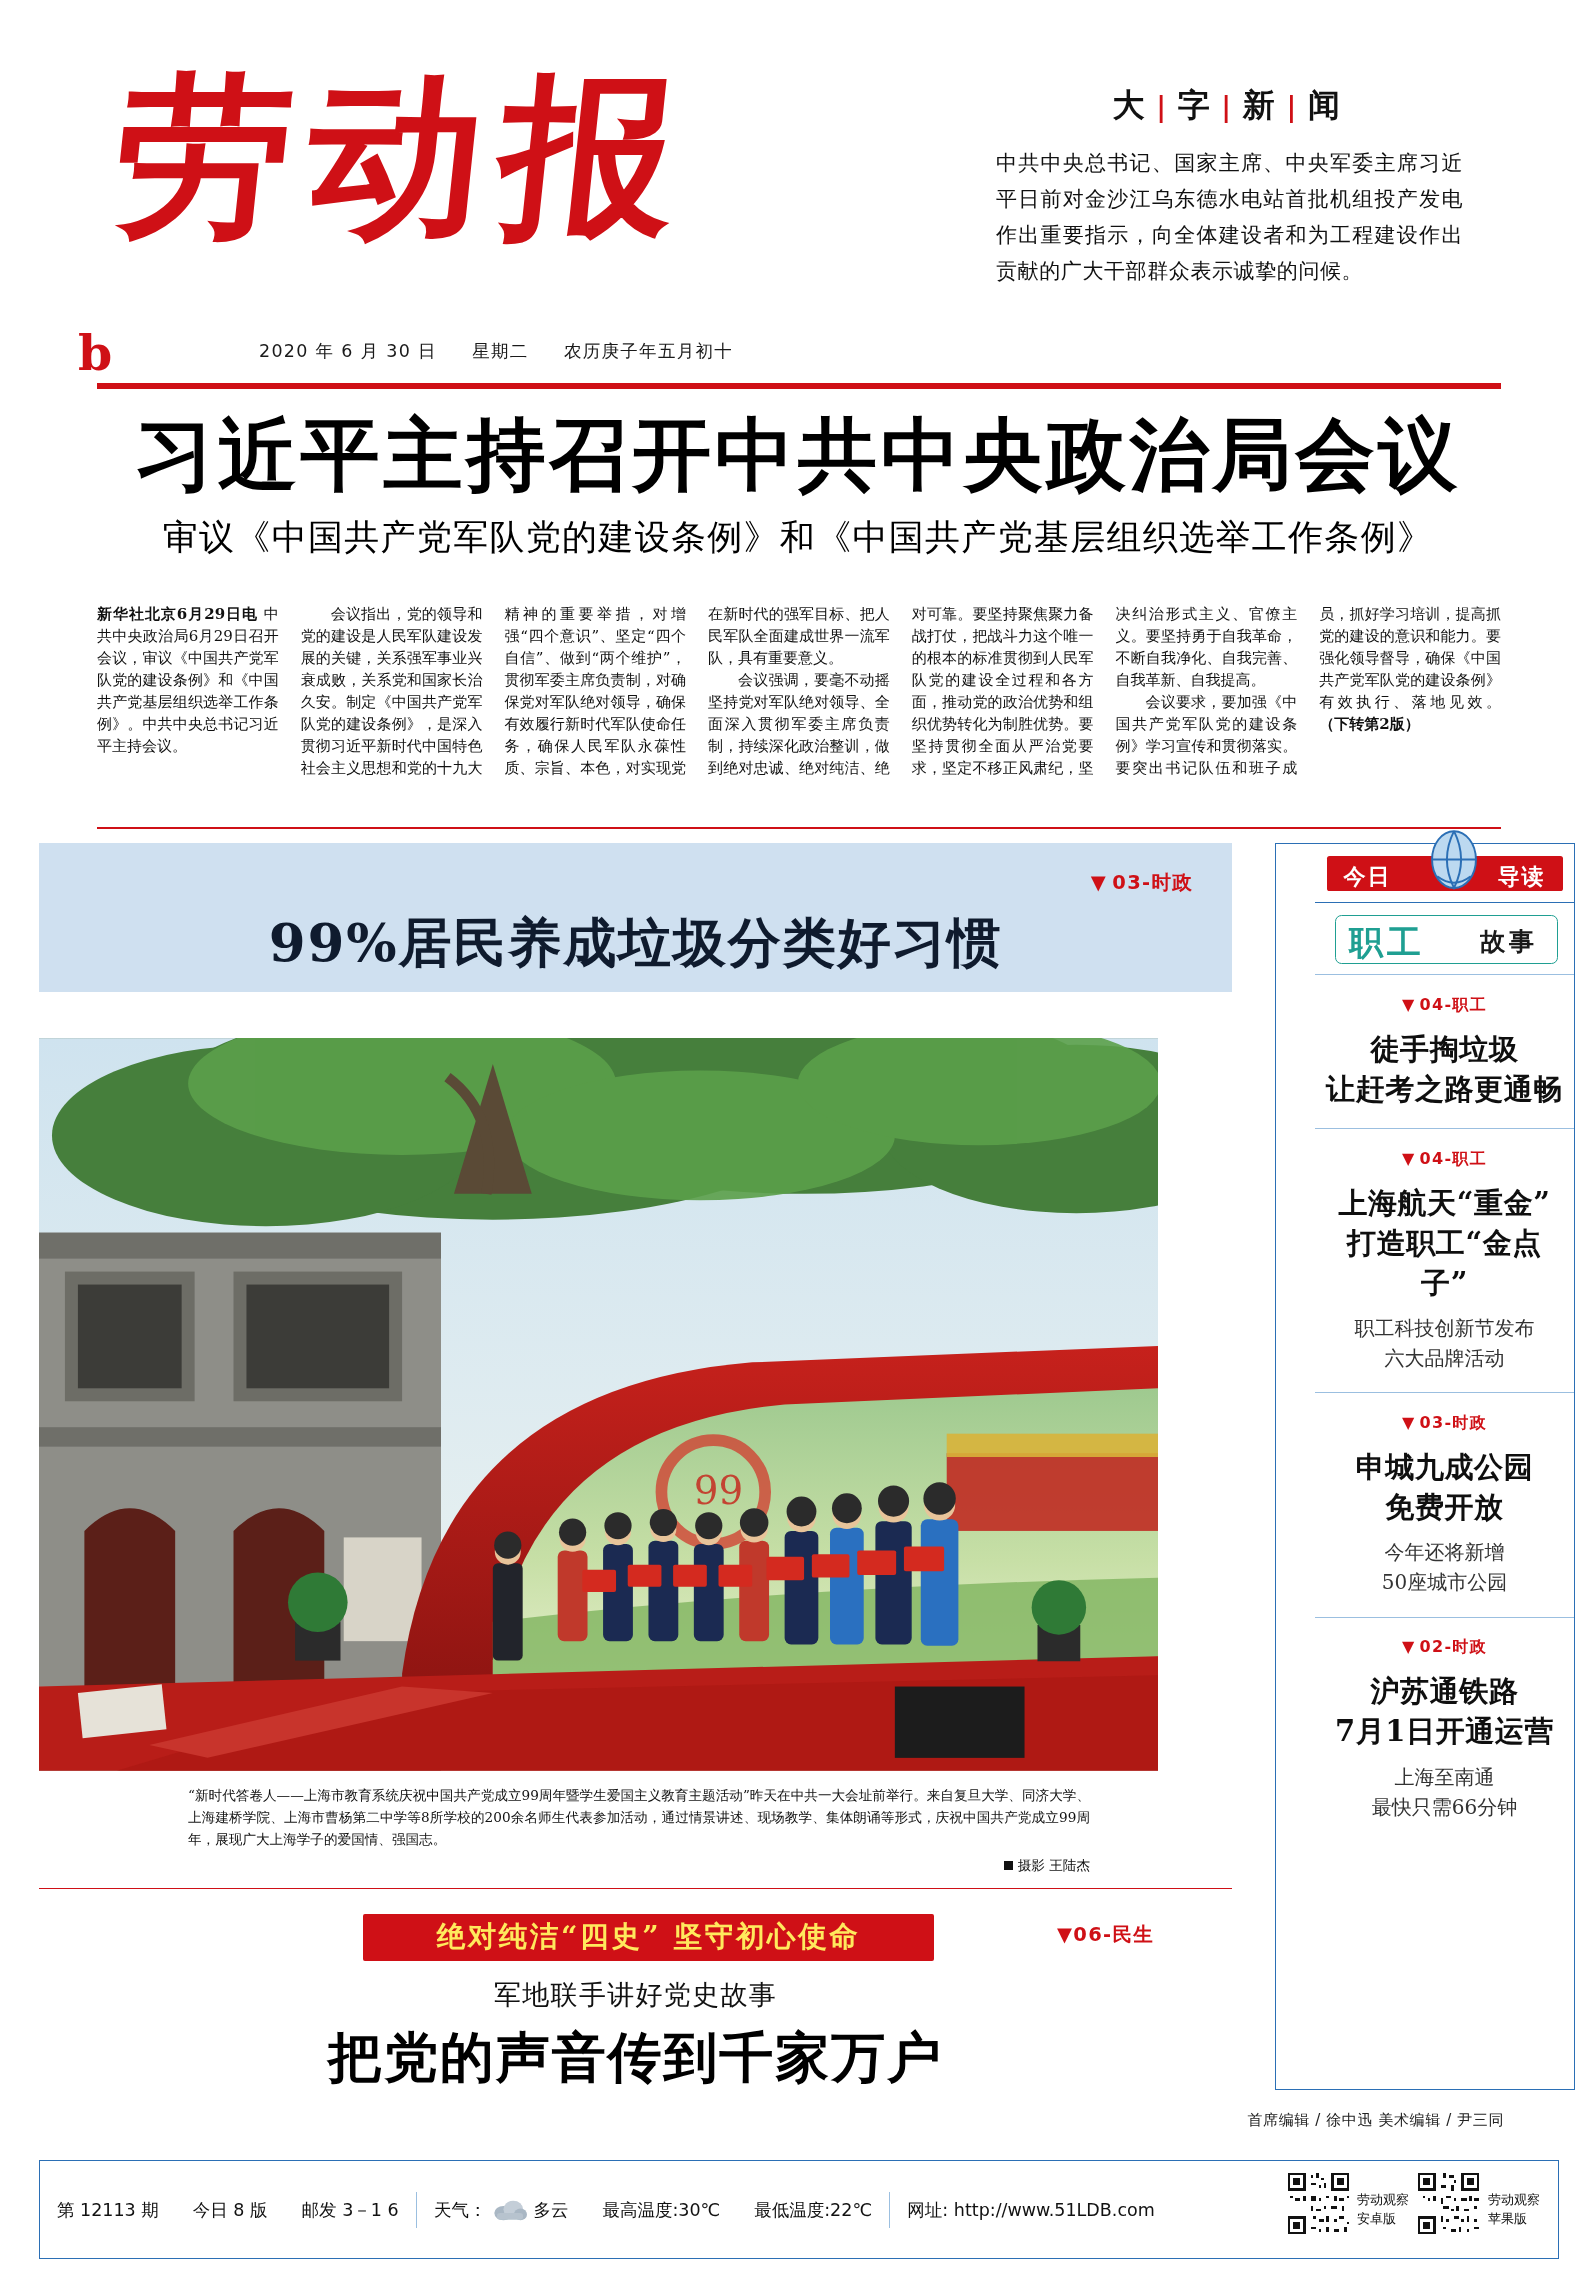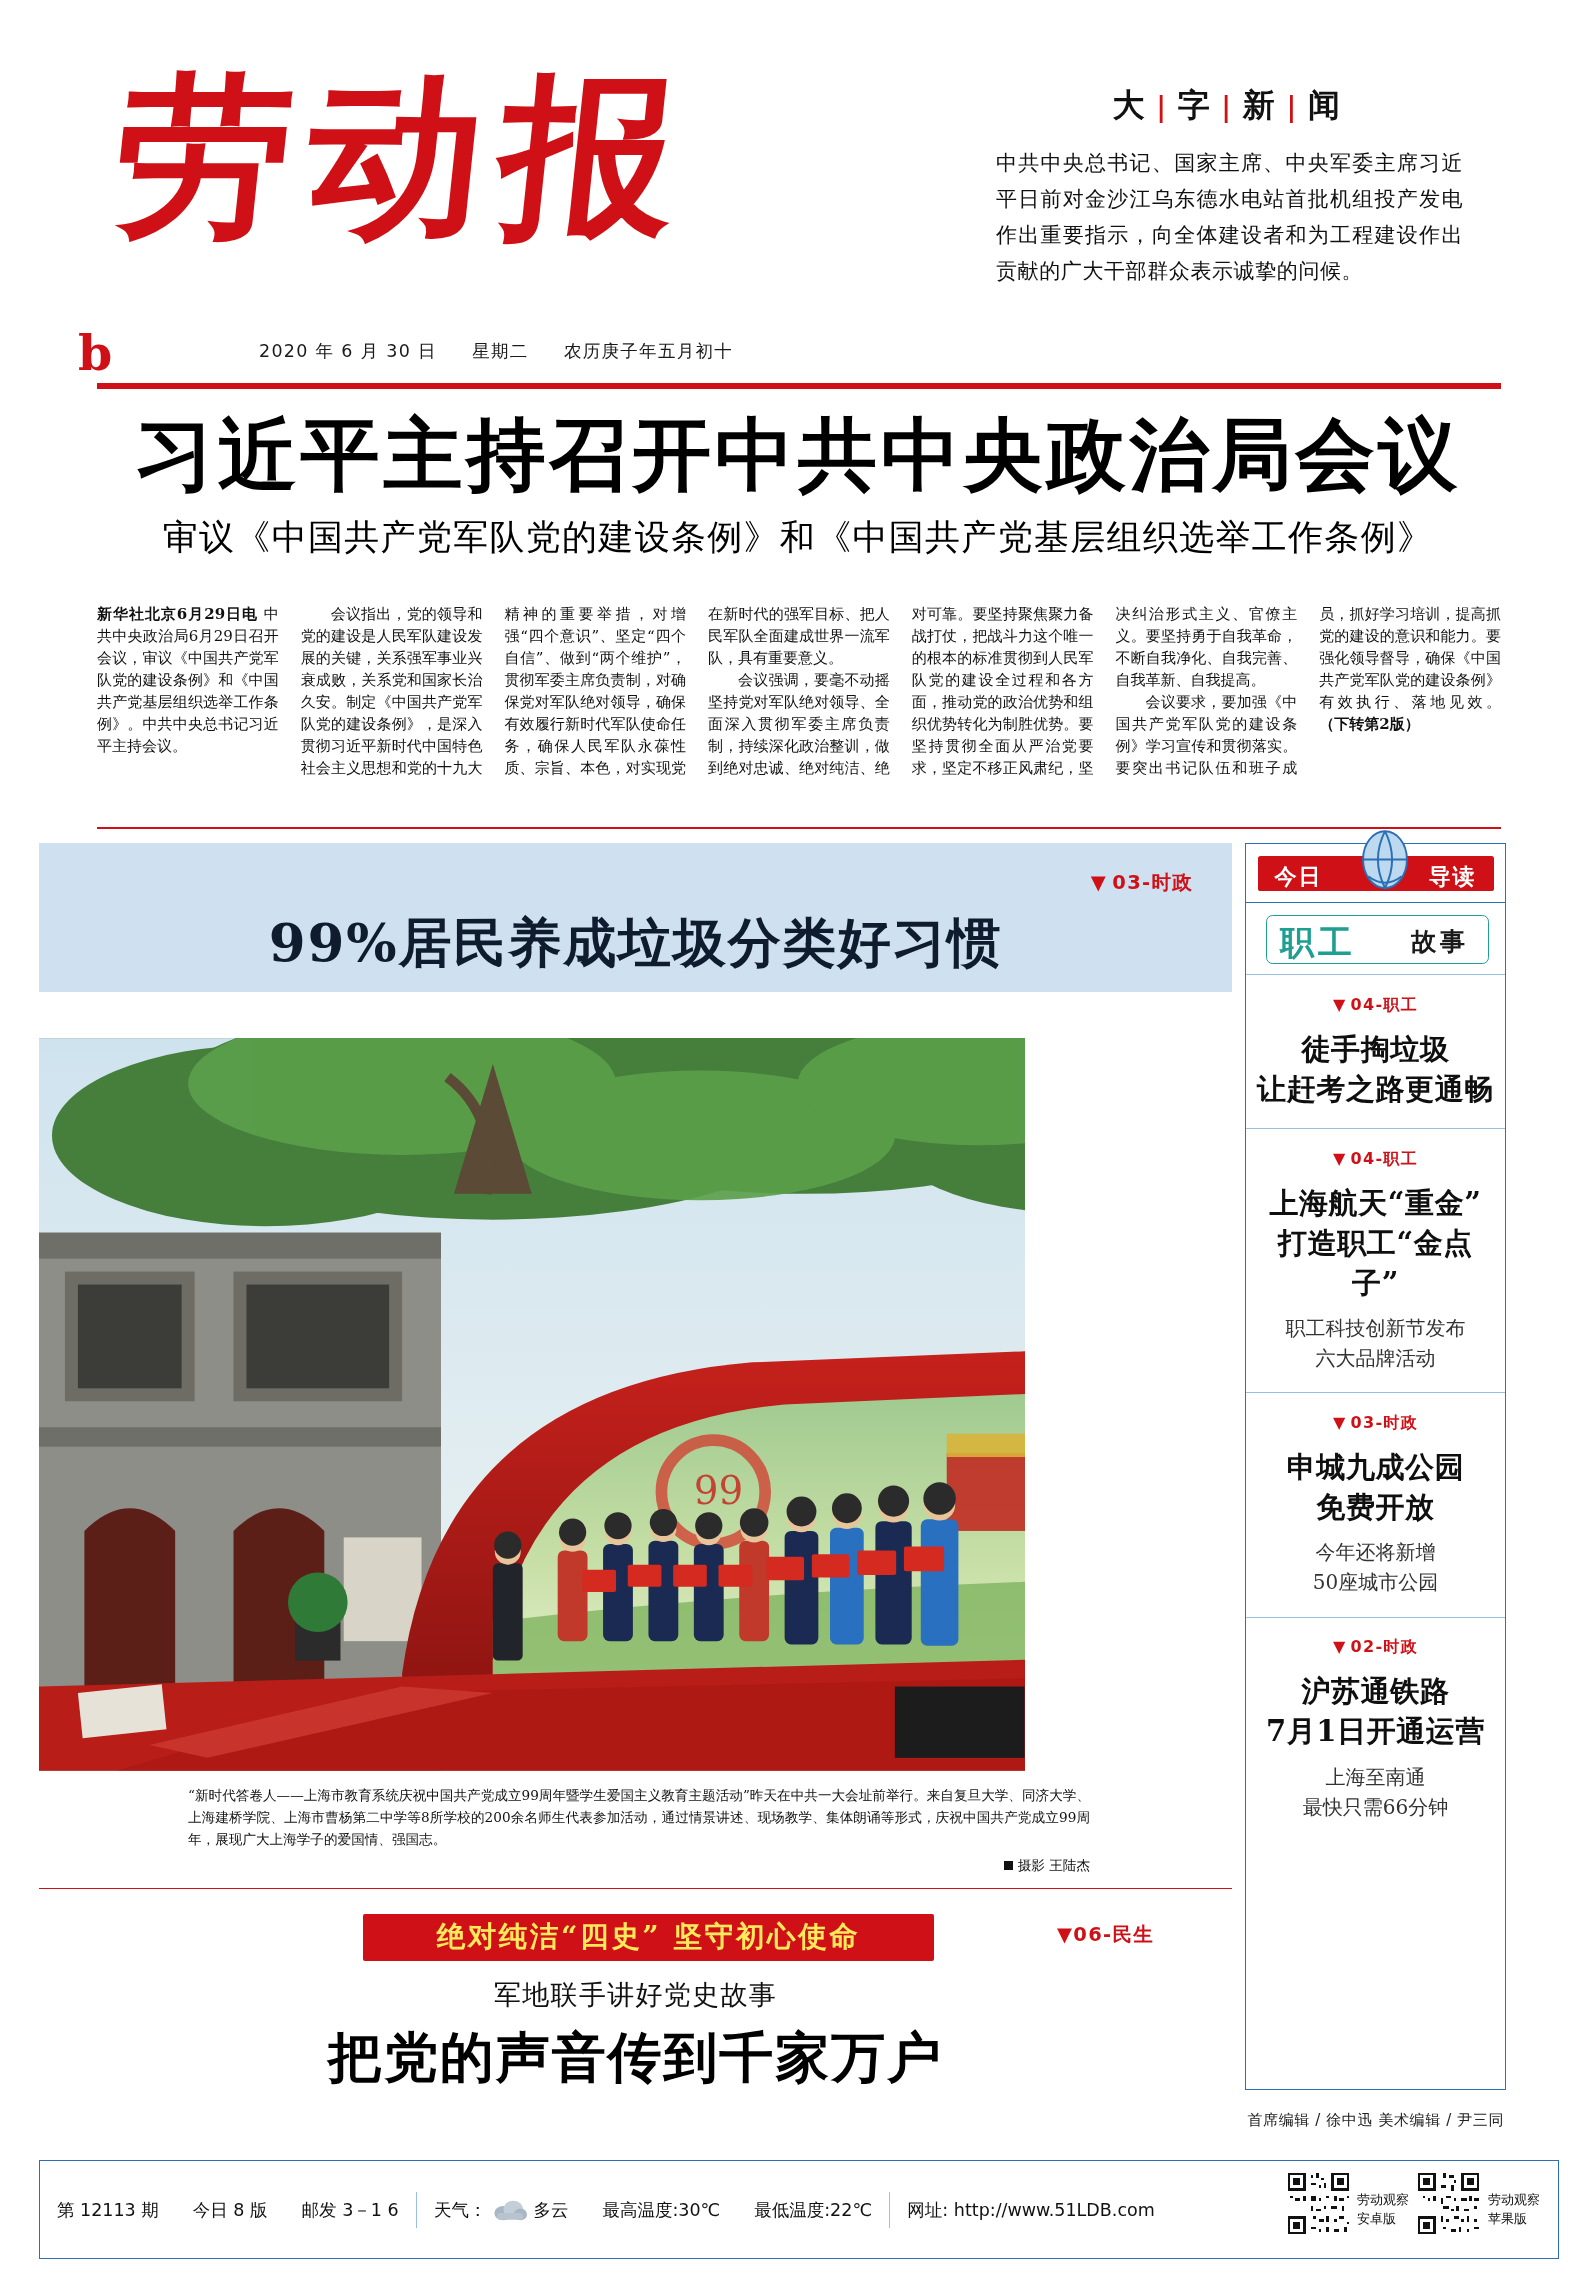--- a/index.html
+++ b/index.html
@@ -98,21 +98,21 @@
     font-size:53px;font-weight:700;color:#0f1b2e;letter-spacing:1.9px;
   }
   .flag{
     position:absolute;right:39px;top:26px;
     font-size:19.5px;color:#cf1016;font-weight:700;letter-spacing:1.3px;
   }
   .flag .tri{color:#cf1016;margin-right:5.2px;}
 
   
   .photo{
-    position:absolute;left:39px;top:1038px;width:986px;height:733px;
+    position:absolute;left:39px;top:1038px;width:1119px;height:733px;
     overflow:hidden;background:#7a8a6a;
   }
   .photo svg{display:block;}
 
   .caption{
     position:absolute;left:188px;top:1784px;width:902px;
     font-family:"DejaVu Serif","Liberation Serif",serif;
     font-size:13.6px;line-height:22px;color:#111;text-align:justify;
   }
   .caption .credit{display:block;text-align:right;margin-top:3.9px;}
@@ -141,22 +141,22 @@
     font-size:27px;color:#111;letter-spacing:1.3px;
   }
   .promo .main{
     position:absolute;left:0;top:115px;width:1193px;text-align:center;
     font-family:"DejaVu Serif","Liberation Serif",serif;
     font-size:54px;font-weight:700;color:#000;letter-spacing:1.9px;
   }
 
   
   .sidebar{
-    position:absolute;left:1245px;top:843px;width:259px;height:1245px;
-    border:1.3px solid #2b6fb5;background:#fff;
+    position:absolute;left:1275px;top:843px;width:259px;height:1245px;
+    border:1.3px solid #2b6fb5;background:#fff;padding-left:39px;
   }
   .sb-head{
     position:relative;height:58px;border-bottom:1.3px solid #2b6fb5;
   }
   .sb-head .redbar{
     position:absolute;left:11.7px;top:11.7px;width:236px;height:35px;
     background:#cf1016;border-radius:2.6px;
   }
   .sb-head .t1{
     position:absolute;left:28.5px;top:18px;font-size:22px;font-weight:700;color:#fff;letter-spacing:1.9px;

